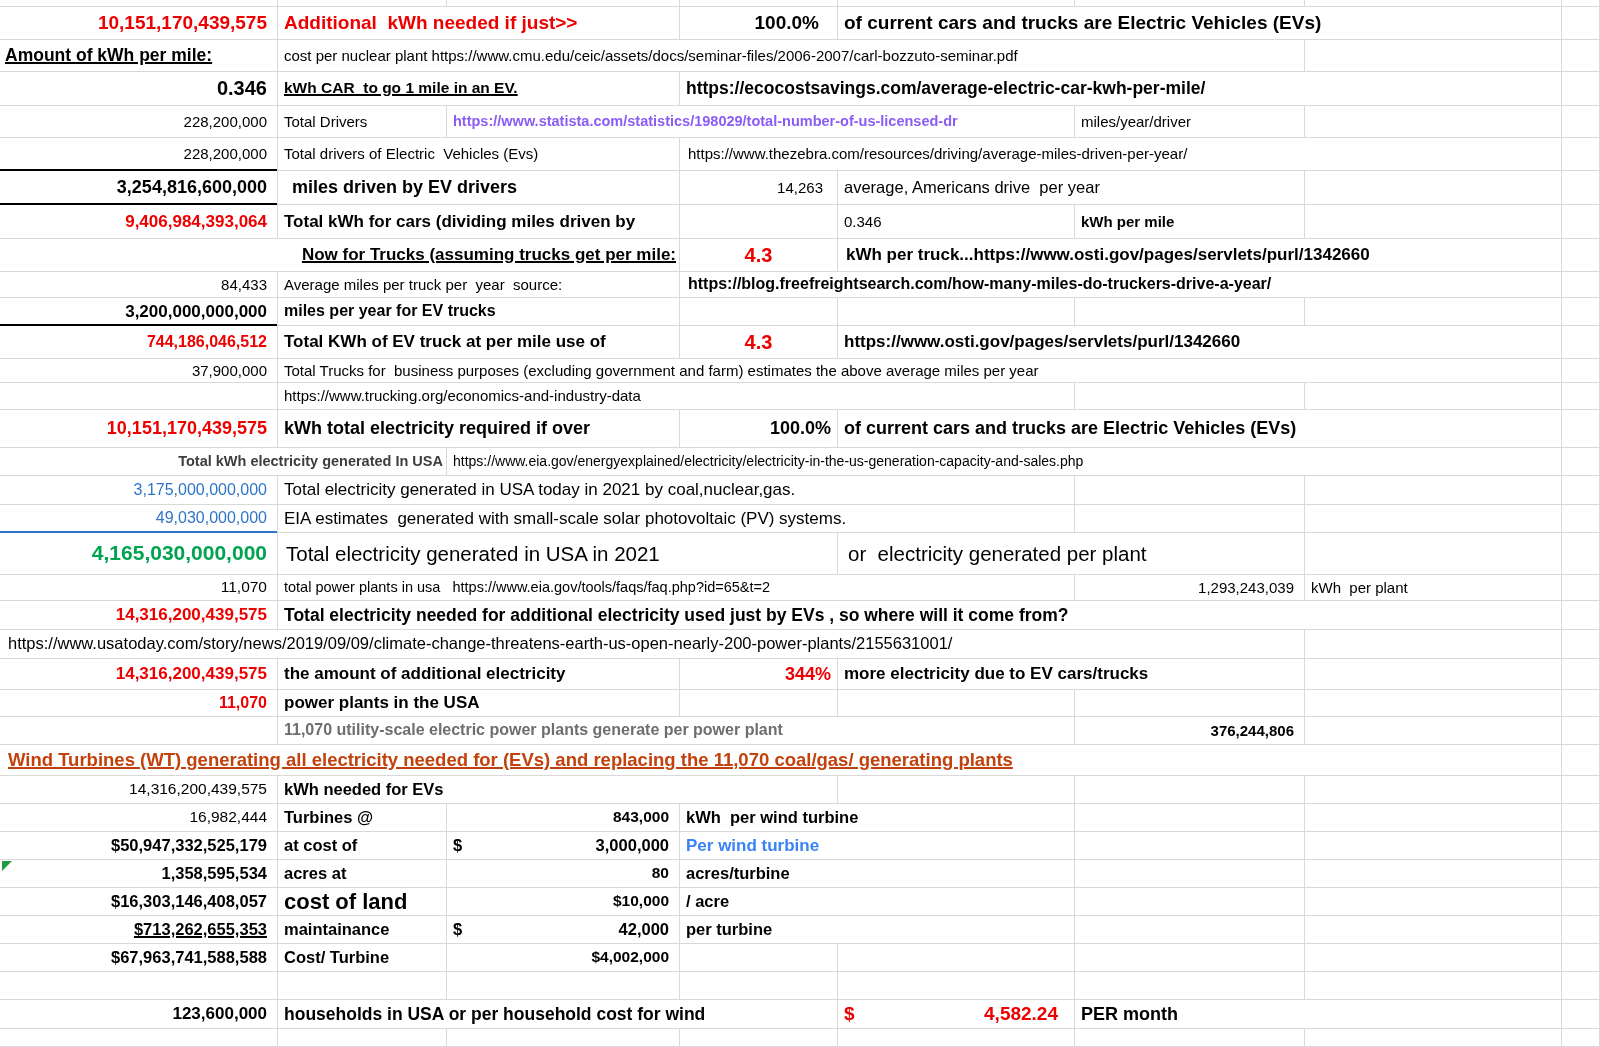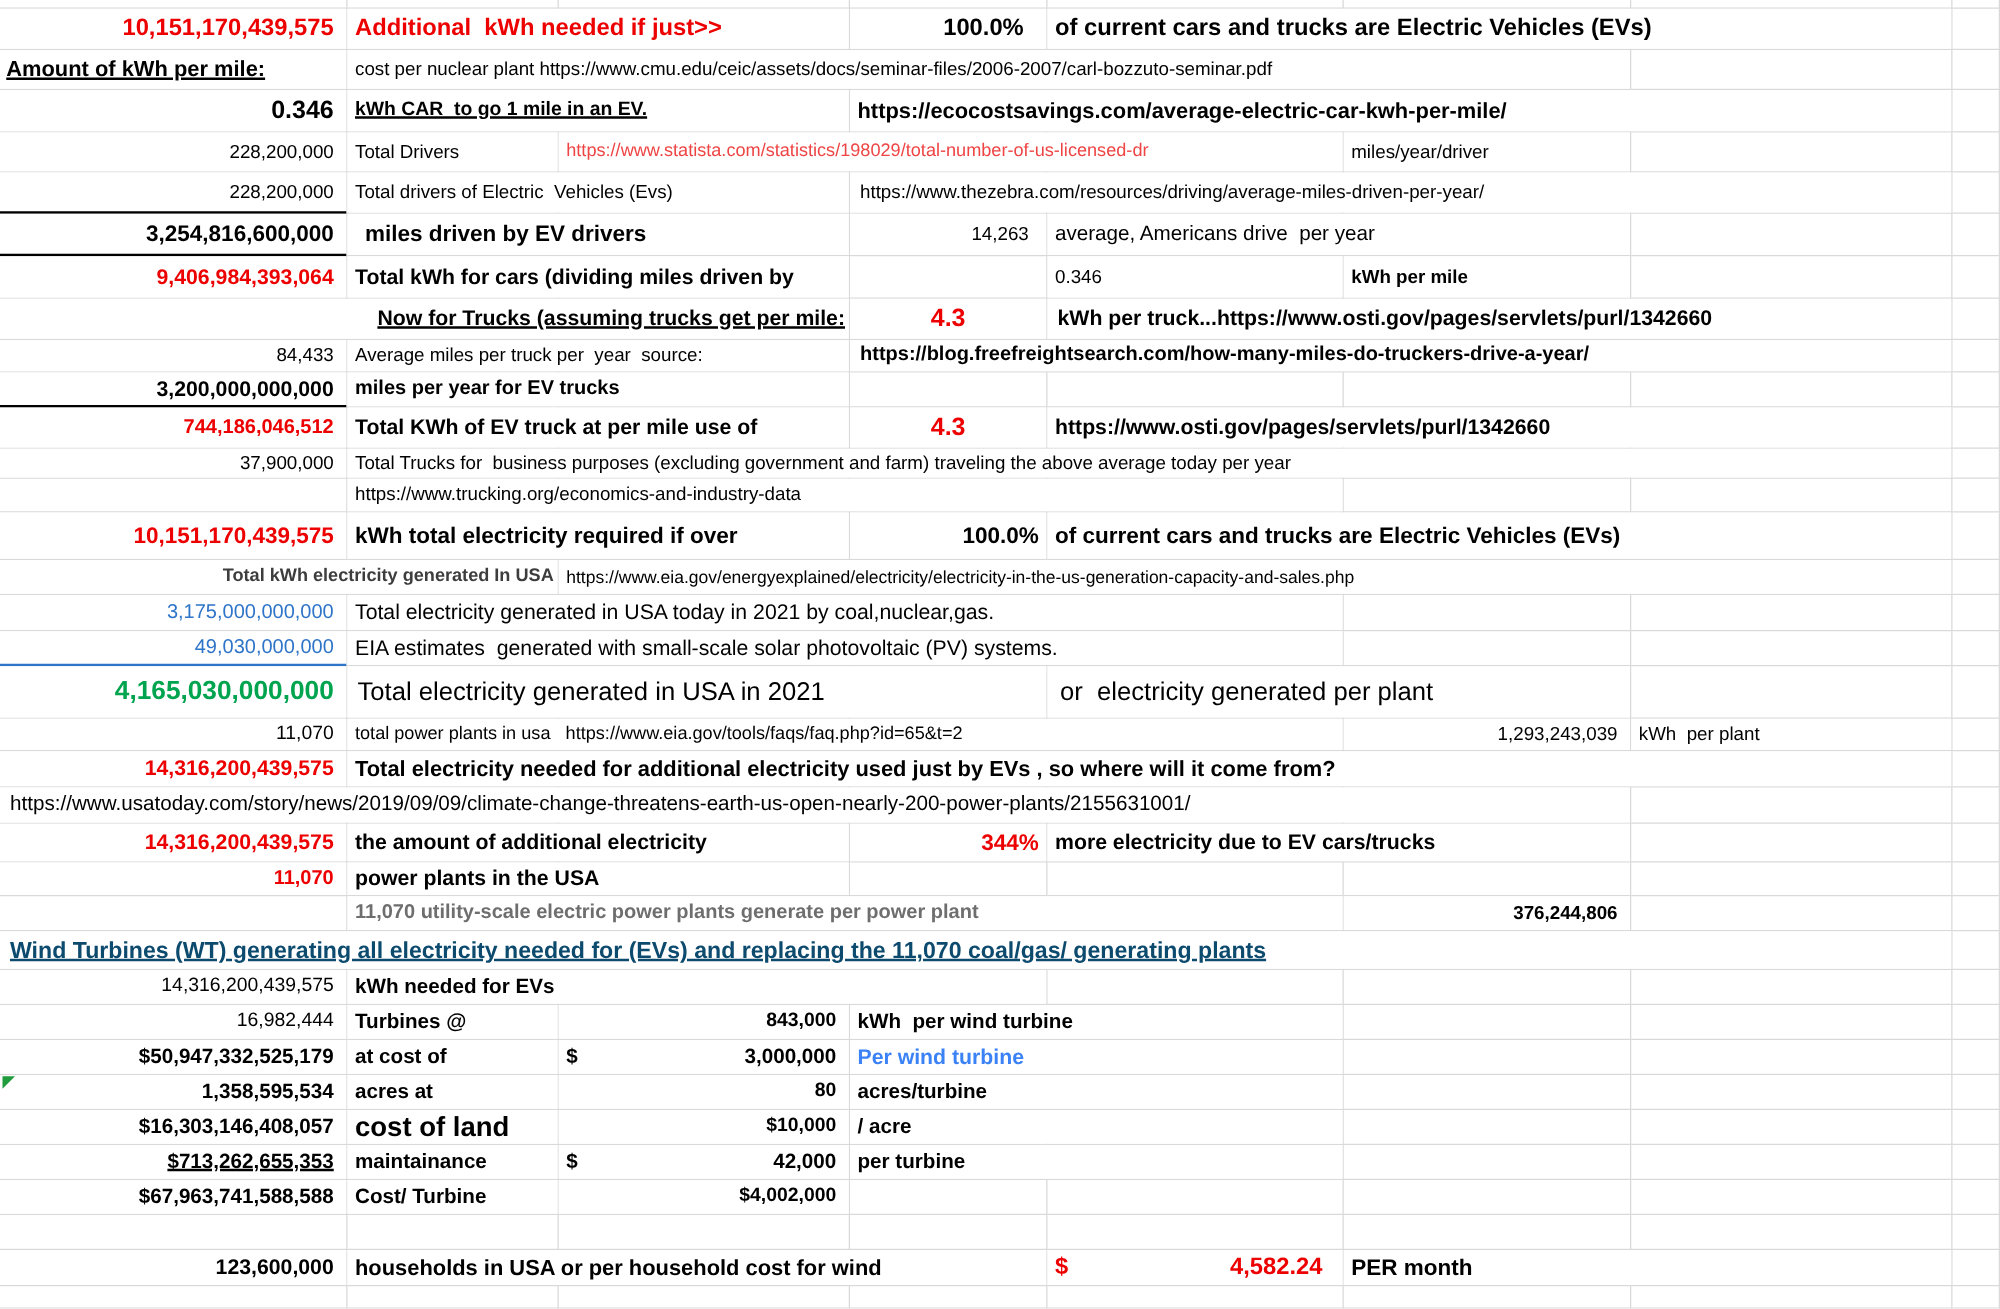--- a/index.html
+++ b/index.html
@@ -315,21 +315,21 @@
     <div class="cell al" style="left: 278px; top: 7px; width: 401px; height: 32px; font-size: 19px; font-weight: 700; color: rgb(237, 0, 0); padding-left: 6px; padding-right: 0px; box-sizing: border-box;">Additional  kWh needed if just&gt;&gt;</div>
     <div class="cell ar" style="left: 680px; top: 7px; width: 157px; height: 32px; font-size: 19px; font-weight: 700; color: rgb(0, 0, 0); padding-left: 0px; padding-right: 18px; box-sizing: border-box;">100.0%</div>
     <div class="cell al" style="left: 838px; top: 7px; width: 723px; height: 32px; font-size: 19px; font-weight: 700; color: rgb(0, 0, 0); padding-left: 6px; padding-right: 0px; box-sizing: border-box;">of current cars and trucks are Electric Vehicles (EVs)</div>
     <div class="cell al" style="left: 0px; top: 40px; width: 277px; height: 31px; font-size: 17.5px; font-weight: 700; color: rgb(0, 0, 0); padding-left: 5px; padding-right: 0px; box-sizing: border-box; text-decoration: underline 2px;">Amount of kWh per mile:</div>
     <div class="cell al" style="left: 278px; top: 40px; width: 1026px; height: 31px; font-size: 15px; font-weight: 400; color: rgb(0, 0, 0); padding-left: 6px; padding-right: 0px; box-sizing: border-box;">cost per nuclear plant https://www.cmu.edu/ceic/assets/docs/seminar-files/2006-2007/carl-bozzuto-seminar.pdf</div>
     <div class="cell ar" style="left: 0px; top: 72px; width: 277px; height: 33px; font-size: 20px; font-weight: 700; color: rgb(0, 0, 0); padding-left: 0px; padding-right: 10px; box-sizing: border-box;">0.346</div>
     <div class="cell al" style="left: 278px; top: 72px; width: 401px; height: 33px; font-size: 15.5px; font-weight: 700; color: rgb(0, 0, 0); padding-left: 6px; padding-right: 0px; box-sizing: border-box; text-decoration: underline 2px;">kWh CAR  to go 1 mile in an EV.</div>
     <div class="cell al" style="left: 680px; top: 72px; width: 881px; height: 33px; font-size: 17.5px; font-weight: 700; color: rgb(0, 0, 0); padding-left: 6px; padding-right: 0px; box-sizing: border-box;">https://ecocostsavings.com/average-electric-car-kwh-per-mile/</div>
     <div class="cell ar" style="left: 0px; top: 106px; width: 277px; height: 31px; font-size: 15px; font-weight: 400; color: rgb(0, 0, 0); padding-left: 0px; padding-right: 10px; box-sizing: border-box;">228,200,000</div>
     <div class="cell al" style="left: 278px; top: 106px; width: 168px; height: 31px; font-size: 15px; font-weight: 400; color: rgb(0, 0, 0); padding-left: 6px; padding-right: 0px; box-sizing: border-box;">Total Drivers</div>
-    <div class="cell al" style="left: 447px; top: 106px; width: 627px; height: 31px; font-size: 14.5px; font-weight: 400; color: #ef4444; padding-left: 6px; padding-right: 0px; box-sizing: border-box;">https://www.statista.com/statistics/198029/total-number-of-us-licensed-dr</div>
+    <div class="cell al" style="left: 447px; top: 106px; width: 627px; height: 31px; font-size: 14.5px; font-weight: 700; color: #8b5cf6; padding-left: 6px; padding-right: 0px; box-sizing: border-box;">https://www.statista.com/statistics/198029/total-number-of-us-licensed-dr</div>
     <div class="cell al" style="left: 1075px; top: 106px; width: 229px; height: 31px; font-size: 15px; font-weight: 400; color: rgb(0, 0, 0); padding-left: 6px; padding-right: 0px; box-sizing: border-box;">miles/year/driver</div>
     <div class="cell ar" style="left: 0px; top: 138px; width: 277px; height: 32px; font-size: 15px; font-weight: 400; color: rgb(0, 0, 0); padding-left: 0px; padding-right: 10px; box-sizing: border-box;">228,200,000</div>
     <div class="bline" style="left: 0px; top: 169px; width: 277px; height: 2px; background: rgb(0, 0, 0);"></div>
     <div class="cell al" style="left: 278px; top: 138px; width: 401px; height: 32px; font-size: 15px; font-weight: 400; color: rgb(0, 0, 0); padding-left: 6px; padding-right: 0px; box-sizing: border-box;">Total drivers of Electric  Vehicles (Evs)</div>
     <div class="cell al" style="left: 680px; top: 138px; width: 881px; height: 32px; font-size: 15px; font-weight: 400; color: rgb(0, 0, 0); padding-left: 8px; padding-right: 0px; box-sizing: border-box;">https://www.thezebra.com/resources/driving/average-miles-driven-per-year/</div>
     <div class="cell ar" style="left: 0px; top: 171px; width: 277px; height: 33px; font-size: 18px; font-weight: 700; color: rgb(0, 0, 0); padding-left: 0px; padding-right: 10px; box-sizing: border-box;">3,254,816,600,000</div>
     <div class="bline" style="left: 0px; top: 203px; width: 277px; height: 2px; background: rgb(0, 0, 0);"></div>
     <div class="cell al" style="left: 278px; top: 171px; width: 401px; height: 33px; font-size: 18px; font-weight: 700; color: rgb(0, 0, 0); padding-left: 14px; padding-right: 0px; box-sizing: border-box;">miles driven by EV drivers</div>
     <div class="cell ar" style="left: 680px; top: 171px; width: 157px; height: 33px; font-size: 15px; font-weight: 400; color: rgb(0, 0, 0); padding-left: 0px; padding-right: 14px; box-sizing: border-box;">14,263</div>
     <div class="cell al" style="left: 838px; top: 171px; width: 466px; height: 33px; font-size: 16.5px; font-weight: 400; color: rgb(0, 0, 0); padding-left: 6px; padding-right: 0px; box-sizing: border-box;">average, Americans drive  per year</div>
@@ -344,21 +344,21 @@
     <div class="cell al" style="left: 278px; top: 272px; width: 401px; height: 25px; font-size: 15px; font-weight: 400; color: rgb(0, 0, 0); padding-left: 6px; padding-right: 0px; box-sizing: border-box;">Average miles per truck per  year  source:</div>
     <div class="cell al" style="left: 680px; top: 272px; width: 881px; height: 25px; font-size: 16px; font-weight: 700; color: rgb(0, 0, 0); padding-left: 8px; padding-right: 0px; box-sizing: border-box;">https://blog.freefreightsearch.com/how-many-miles-do-truckers-drive-a-year/</div>
     <div class="cell ar" style="left: 0px; top: 298px; width: 277px; height: 27px; font-size: 17px; font-weight: 700; color: rgb(0, 0, 0); padding-left: 0px; padding-right: 10px; box-sizing: border-box;">3,200,000,000,000</div>
     <div class="bline" style="left: 0px; top: 324px; width: 277px; height: 2px; background: rgb(0, 0, 0);"></div>
     <div class="cell al" style="left: 278px; top: 298px; width: 401px; height: 27px; font-size: 16px; font-weight: 700; color: rgb(0, 0, 0); padding-left: 6px; padding-right: 0px; box-sizing: border-box;">miles per year for EV trucks</div>
     <div class="cell ar" style="left: 0px; top: 326px; width: 277px; height: 32px; font-size: 16px; font-weight: 700; color: rgb(237, 0, 0); padding-left: 0px; padding-right: 10px; box-sizing: border-box;">744,186,046,512</div>
     <div class="cell al" style="left: 278px; top: 326px; width: 401px; height: 32px; font-size: 17px; font-weight: 700; color: rgb(0, 0, 0); padding-left: 6px; padding-right: 0px; box-sizing: border-box;">Total KWh of EV truck at per mile use of</div>
     <div class="cell ac" style="left: 680px; top: 326px; width: 157px; height: 32px; font-size: 20px; font-weight: 700; color: rgb(237, 0, 0); padding-left: 0px; padding-right: 0px; box-sizing: border-box;">4.3</div>
     <div class="cell al" style="left: 838px; top: 326px; width: 723px; height: 32px; font-size: 17px; font-weight: 700; color: rgb(0, 0, 0); padding-left: 6px; padding-right: 0px; box-sizing: border-box;">https://www.osti.gov/pages/servlets/purl/1342660</div>
     <div class="cell ar" style="left: 0px; top: 359px; width: 277px; height: 23px; font-size: 15px; font-weight: 400; color: rgb(0, 0, 0); padding-left: 0px; padding-right: 10px; box-sizing: border-box;">37,900,000</div>
-    <div class="cell al" style="left: 278px; top: 359px; width: 1283px; height: 23px; font-size: 15px; font-weight: 400; color: rgb(0, 0, 0); padding-left: 6px; padding-right: 0px; box-sizing: border-box;">Total Trucks for  business purposes (excluding government and farm) traveling the above average today per year</div>
+    <div class="cell al" style="left: 278px; top: 359px; width: 1283px; height: 23px; font-size: 15px; font-weight: 400; color: rgb(0, 0, 0); padding-left: 6px; padding-right: 0px; box-sizing: border-box;">Total Trucks for  business purposes (excluding government and farm) estimates the above average miles per year</div>
     <div class="cell al" style="left: 278px; top: 383px; width: 796px; height: 26px; font-size: 15px; font-weight: 400; color: rgb(0, 0, 0); padding-left: 6px; padding-right: 0px; box-sizing: border-box;">https://www.trucking.org/economics-and-industry-data</div>
     <div class="cell ar" style="left: 0px; top: 410px; width: 277px; height: 37px; font-size: 18px; font-weight: 700; color: rgb(237, 0, 0); padding-left: 0px; padding-right: 10px; box-sizing: border-box;">10,151,170,439,575</div>
     <div class="cell al" style="left: 278px; top: 410px; width: 401px; height: 37px; font-size: 18px; font-weight: 700; color: rgb(0, 0, 0); padding-left: 6px; padding-right: 0px; box-sizing: border-box;">kWh total electricity required if over</div>
     <div class="cell ar" style="left: 680px; top: 410px; width: 157px; height: 37px; font-size: 18px; font-weight: 700; color: rgb(0, 0, 0); padding-left: 0px; padding-right: 6px; box-sizing: border-box;">100.0%</div>
     <div class="cell al" style="left: 838px; top: 410px; width: 723px; height: 37px; font-size: 18px; font-weight: 700; color: rgb(0, 0, 0); padding-left: 6px; padding-right: 0px; box-sizing: border-box;">of current cars and trucks are Electric Vehicles (EVs)</div>
     <div class="cell ar" style="left: 0px; top: 448px; width: 446px; height: 27px; font-size: 14.5px; font-weight: 700; color: rgb(61, 61, 61); padding-left: 0px; padding-right: 3px; box-sizing: border-box;">Total kWh electricity generated In USA</div>
     <div class="cell al" style="left: 447px; top: 448px; width: 1114px; height: 27px; font-size: 14px; font-weight: 400; color: rgb(0, 0, 0); padding-left: 6px; padding-right: 0px; box-sizing: border-box;">https://www.eia.gov/energyexplained/electricity/electricity-in-the-us-generation-capacity-and-sales.php</div>
     <div class="cell ar" style="left: 0px; top: 476px; width: 277px; height: 28px; font-size: 16px; font-weight: 400; color: rgb(46, 116, 200); padding-left: 0px; padding-right: 10px; box-sizing: border-box;">3,175,000,000,000</div>
     <div class="cell al" style="left: 278px; top: 476px; width: 796px; height: 28px; font-size: 17px; font-weight: 400; color: rgb(0, 0, 0); padding-left: 6px; padding-right: 0px; box-sizing: border-box;">Total electricity generated in USA today in 2021 by coal,nuclear,gas.</div>
     <div class="cell ar" style="left: 0px; top: 505px; width: 277px; height: 27px; font-size: 16px; font-weight: 400; color: rgb(46, 116, 200); padding-left: 0px; padding-right: 10px; box-sizing: border-box;">49,030,000,000</div>
@@ -375,21 +375,21 @@
     <div class="cell al" style="left: 278px; top: 601px; width: 1283px; height: 28px; font-size: 17.5px; font-weight: 700; color: rgb(0, 0, 0); padding-left: 6px; padding-right: 0px; box-sizing: border-box;">Total electricity needed for additional electricity used just by EVs , so where will it come from?</div>
     <div class="cell al" style="left: 0px; top: 630px; width: 1304px; height: 28px; font-size: 16.5px; font-weight: 400; color: rgb(0, 0, 0); padding-left: 8px; padding-right: 0px; box-sizing: border-box;">https://www.usatoday.com/story/news/2019/09/09/climate-change-threatens-earth-us-open-nearly-200-power-plants/2155631001/</div>
     <div class="cell ar" style="left: 0px; top: 659px; width: 277px; height: 30px; font-size: 17px; font-weight: 700; color: rgb(237, 0, 0); padding-left: 0px; padding-right: 10px; box-sizing: border-box;">14,316,200,439,575</div>
     <div class="cell al" style="left: 278px; top: 659px; width: 401px; height: 30px; font-size: 17px; font-weight: 700; color: rgb(0, 0, 0); padding-left: 6px; padding-right: 0px; box-sizing: border-box;">the amount of additional electricity</div>
     <div class="cell ar" style="left: 680px; top: 659px; width: 157px; height: 30px; font-size: 18px; font-weight: 700; color: rgb(237, 0, 0); padding-left: 0px; padding-right: 6px; box-sizing: border-box;">344%</div>
     <div class="cell al" style="left: 838px; top: 659px; width: 466px; height: 30px; font-size: 17px; font-weight: 700; color: rgb(0, 0, 0); padding-left: 6px; padding-right: 0px; box-sizing: border-box;">more electricity due to EV cars/trucks</div>
     <div class="cell ar" style="left: 0px; top: 690px; width: 277px; height: 26px; font-size: 16px; font-weight: 700; color: rgb(237, 0, 0); padding-left: 0px; padding-right: 10px; box-sizing: border-box;">11,070</div>
     <div class="cell al" style="left: 278px; top: 690px; width: 401px; height: 26px; font-size: 17px; font-weight: 700; color: rgb(0, 0, 0); padding-left: 6px; padding-right: 0px; box-sizing: border-box;">power plants in the USA</div>
     <div class="cell al" style="left: 278px; top: 717px; width: 796px; height: 27px; font-size: 16px; font-weight: 700; color: rgb(110, 110, 110); padding-left: 6px; padding-right: 0px; box-sizing: border-box;">11,070 utility-scale electric power plants generate per power plant</div>
     <div class="cell ar" style="left: 1075px; top: 717px; width: 229px; height: 27px; font-size: 15px; font-weight: 700; color: rgb(0, 0, 0); padding-left: 0px; padding-right: 10px; box-sizing: border-box;">376,244,806</div>
-    <div class="cell al" style="left: 0px; top: 745px; width: 1561px; height: 30px; font-size: 18.5px; font-weight: 700; color: #0c4a6e; padding-left: 8px; padding-right: 0px; box-sizing: border-box; text-decoration: underline 2px;">Wind Turbines (WT) generating all electricity needed for (EVs) and replacing the 11,070 coal/gas/ generating plants</div>
+    <div class="cell al" style="left: 0px; top: 745px; width: 1561px; height: 30px; font-size: 18.5px; font-weight: 700; color: #c2410c; padding-left: 8px; padding-right: 0px; box-sizing: border-box; text-decoration: underline 2px;">Wind Turbines (WT) generating all electricity needed for (EVs) and replacing the 11,070 coal/gas/ generating plants</div>
     <div class="cell ar" style="left: 0px; top: 776px; width: 277px; height: 27px; font-size: 15.5px; font-weight: 400; color: rgb(0, 0, 0); padding-left: 0px; padding-right: 10px; box-sizing: border-box;">14,316,200,439,575</div>
     <div class="cell al" style="left: 278px; top: 776px; width: 559px; height: 27px; font-size: 16.5px; font-weight: 700; color: rgb(0, 0, 0); padding-left: 6px; padding-right: 0px; box-sizing: border-box;">kWh needed for EVs</div>
     <div class="cell ar" style="left: 0px; top: 804px; width: 277px; height: 27px; font-size: 15.5px; font-weight: 400; color: rgb(0, 0, 0); padding-left: 0px; padding-right: 10px; box-sizing: border-box;">16,982,444</div>
     <div class="cell al" style="left: 278px; top: 804px; width: 168px; height: 27px; font-size: 16.5px; font-weight: 700; color: rgb(0, 0, 0); padding-left: 6px; padding-right: 0px; box-sizing: border-box;">Turbines @</div>
     <div class="cell ar" style="left: 447px; top: 804px; width: 232px; height: 27px; font-size: 15.5px; font-weight: 700; color: rgb(0, 0, 0); padding-left: 0px; padding-right: 10px; box-sizing: border-box;">843,000</div>
     <div class="cell al" style="left: 680px; top: 804px; width: 394px; height: 27px; font-size: 16.5px; font-weight: 700; color: rgb(0, 0, 0); padding-left: 6px; padding-right: 0px; box-sizing: border-box;">kWh  per wind turbine</div>
     <div class="cell ar" style="left: 0px; top: 832px; width: 277px; height: 27px; font-size: 16.5px; font-weight: 700; color: rgb(0, 0, 0); padding-left: 0px; padding-right: 10px; box-sizing: border-box;">$50,947,332,525,179</div>
     <div class="cell al" style="left: 278px; top: 832px; width: 168px; height: 27px; font-size: 16.5px; font-weight: 700; color: rgb(0, 0, 0); padding-left: 6px; padding-right: 0px; box-sizing: border-box;">at cost of</div>
     <div class="cell acc" style="left: 447px; top: 832px; width: 232px; height: 27px; font-size: 16.5px; font-weight: 700; color: rgb(0, 0, 0); padding-left: 6px; padding-right: 10px; box-sizing: border-box;"><span>$</span><span>3,000,000</span></div>
     <div class="cell al" style="left: 680px; top: 832px; width: 394px; height: 27px; font-size: 17px; font-weight: 700; color: #3b82f6; padding-left: 6px; padding-right: 0px; box-sizing: border-box;">Per wind turbine</div>

